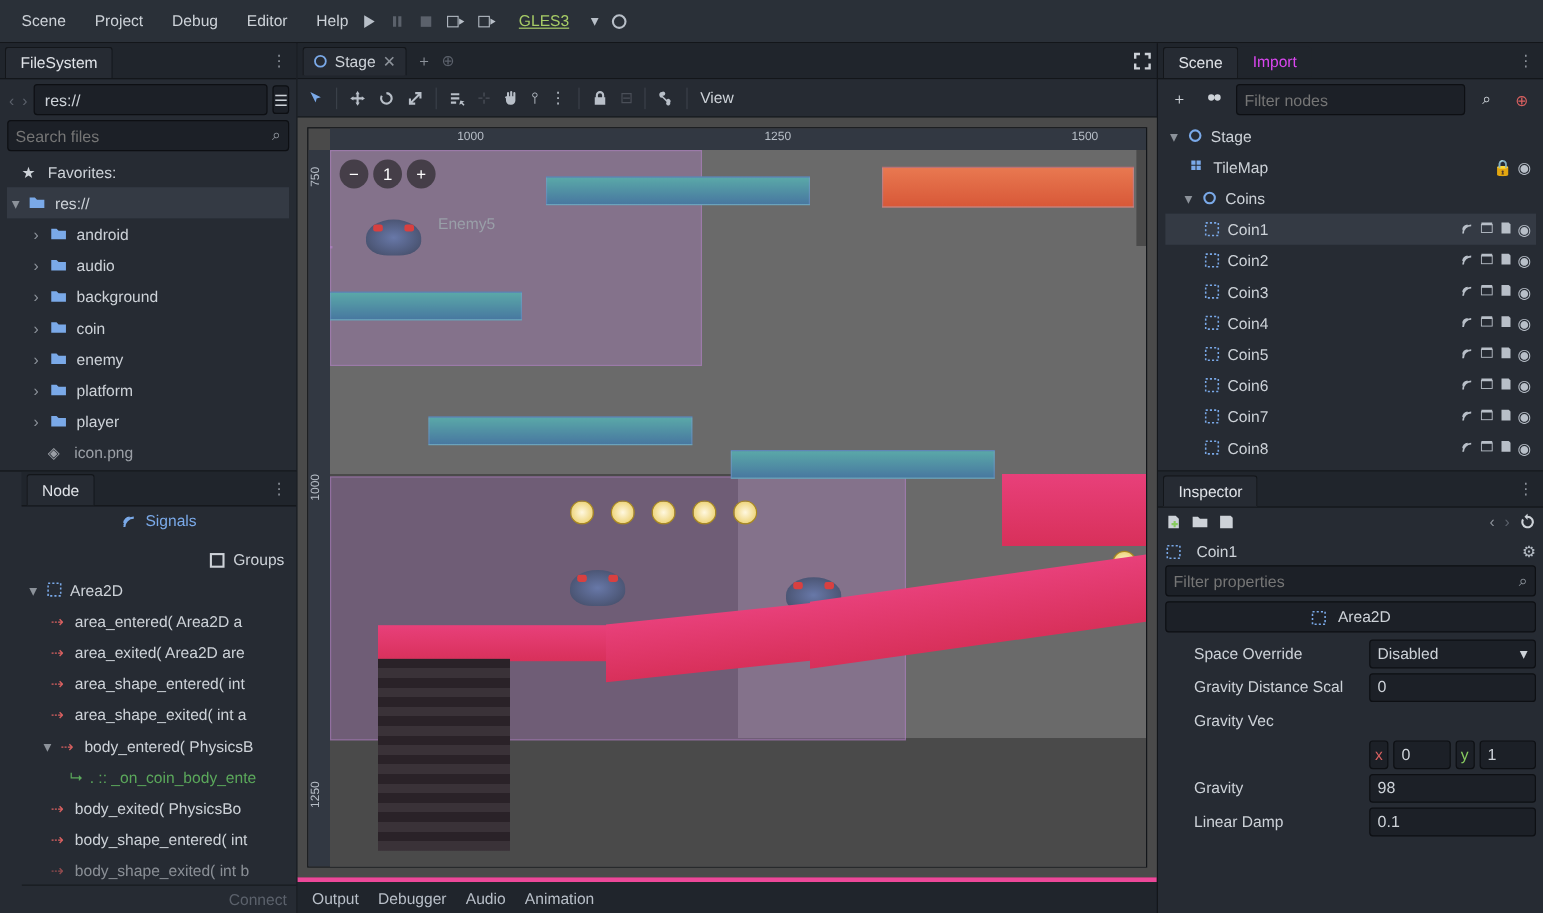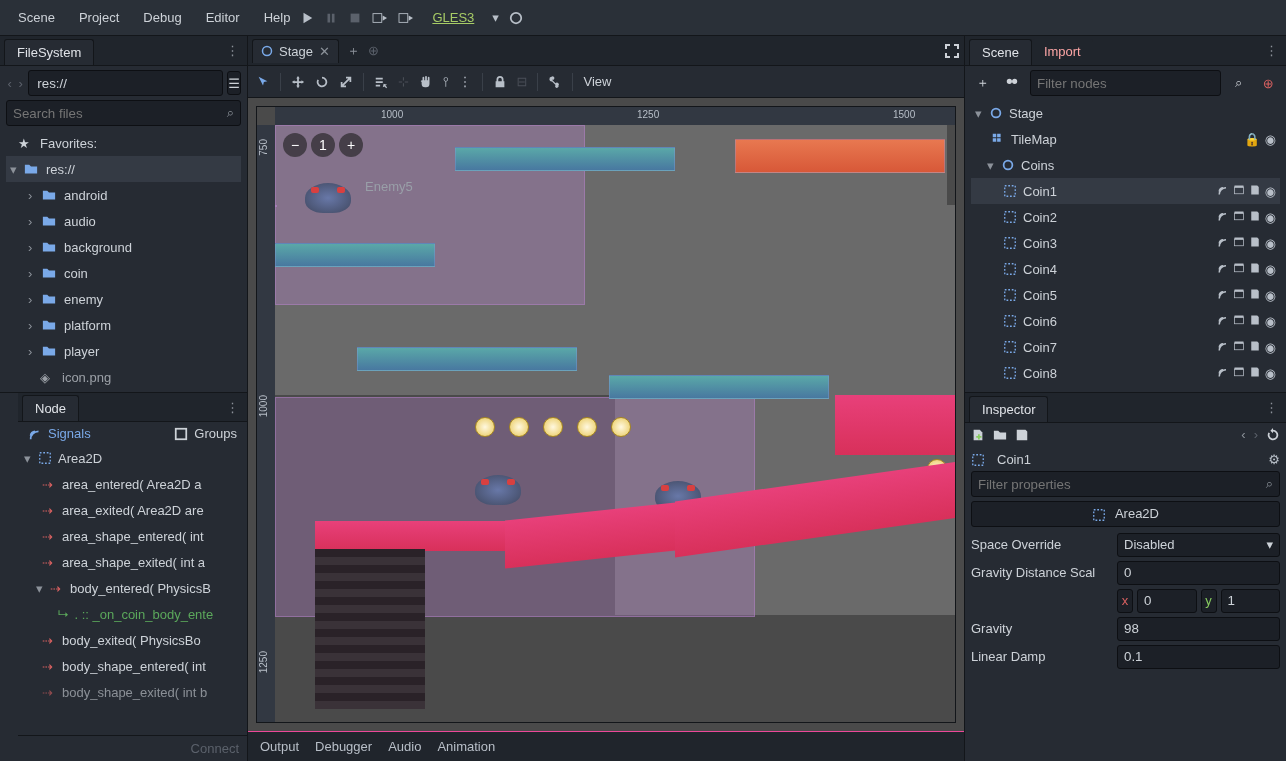--- a/index.html
+++ b/index.html
@@ -22,21 +22,21 @@
 
 .main { flex: 1; display: flex; overflow: hidden; }
 
 
 .left-col { width: 248px; display: flex; flex-direction: column; border-right: 1px solid #13161a; }
 
 
 .panel { background: #262b33; display: flex; flex-direction: column; overflow: hidden; }
 .panel-header { height: 30px; background: #20252c; border-bottom: 1px solid #13161a; display: flex; align-items: center; padding: 0 4px; }
 .tab { padding: 5px 12px; background: #262b33; border: 1px solid #13161a; border-bottom: none; color: #e0e3e8; border-radius: 3px 3px 0 0; margin-top: 2px; }
-.tab.inactive { background: #20252c; color: #fca5a5; border: none; }
+.tab.inactive { background: #20252c; color: #d946ef; border: none; }
 .dots-btn { margin-left: auto; color: #8c929a; cursor: pointer; padding: 4px; }
 
 .panel-body { flex: 1; padding: 4px 6px; overflow: hidden; position: relative; }
 
 
 .fs-path-row { display: flex; gap: 4px; align-items: center; margin-bottom: 4px; }
 .nav-arrow { width: 22px; height: 24px; display:flex; align-items:center; justify-content:center; color:#5b616b; cursor:pointer; }
 .path-input { flex:1; height: 26px; background: #1c2027; border: 1px solid #0d0f13; color: #cdd2d8; padding: 0 8px; border-radius: 3px; }
 .search-row { display:flex; align-items:center; background:#1c2027; border:1px solid #0d0f13; border-radius:3px; height:26px; padding:0 6px; margin-bottom:4px; }
 .search-row input { flex:1; background:transparent; border:none; color:#cdd2d8; outline:none; }
@@ -44,21 +44,21 @@
 
 .tree { overflow-y: auto; height: calc(100% - 60px); }
 .tree-row { display:flex; align-items:center; height:26px; padding:0 4px; cursor:pointer; }
 .tree-row.selected { background: #343a44; }
 .tree-indent { display:inline-block; }
 .tree-arrow { width:12px; color:#8c929a; margin-right:2px; }
 .tree-icon { width:16px; margin-right:6px; display:inline-flex; }
 .folder-icon { fill:#7aa9e8; }
 
 
-.node-tabs { display:flex; gap:18px; padding: 4px 10px; align-items:flex-start; }
+.node-tabs { display:flex; gap:18px; padding: 4px 10px; align-items:center;flex-direction:column; }
 .node-tab { display:flex; align-items:center; gap:6px; color:#cdd2d8; cursor:pointer; }
 .node-tab.active { color:#7aa9e8; }
 .sig-tree { overflow:auto; height: calc(100% - 60px); }
 .sig-row { display:flex; align-items:center; height:26px; padding:0 6px; white-space:nowrap; overflow:hidden; }
 .sig-icon { width:14px; margin-right:6px; color:#d86060; }
 .conn-row { color:#5ba85b; padding-left:40px; height:26px; display:flex; align-items:center; }
 .connect-bar { height:28px; border-top:1px solid #13161a; display:flex; align-items:center; justify-content:flex-end; padding:0 8px; }
 .connect-btn { color:#5b616b; }
 
 
@@ -88,42 +88,42 @@
 .sel-overlay { position:absolute; background:rgba(180,130,200,0.35); border:1px solid rgba(180,130,200,0.5); }
 .platform { position:absolute; height:18px; background:linear-gradient(#e87850,#d85838); border:1px solid #8899dd60; }
 .platform.blue { background:linear-gradient(#5aa8a8,#4878a0); }
 .pink-slope { position:absolute; background:linear-gradient(#e8407a,#d8305a); }
 .dark-waves { position:absolute; background:repeating-linear-gradient(0deg,#3a3238 0,#3a3238 8px,#2a2228 8px,#2a2228 16px); }
 .enemy { position:absolute; width:46px; height:30px; background:radial-gradient(ellipse,#6878a8,#404860); border-radius:50% 50% 40% 40%; }
 .enemy::before,.enemy::after { content:''; position:absolute; width:8px; height:6px; background:#d84040; top:4px; border-radius:2px; }
 .enemy::before{left:6px;} .enemy::after{right:6px;}
 .coin-spr { position:absolute; width:20px; height:20px; border-radius:50%; background:radial-gradient(circle,#fff8e0,#e8c858); border:1px solid #a88820; }
 
-.bottom-tabs { height:30px; background:#20252c; border-top:1px solid #ec4899; display:flex; align-items:center; gap:16px; padding:0 12px; }
+.bottom-tabs { height:30px; background:#20252c; border-top:4px solid #ec4899; display:flex; align-items:center; gap:16px; padding:0 12px; }
 .bottom-tabs .bt { color:#b8bfc8; cursor:pointer; }
 
 
 .right-col { width:322px; display:flex; flex-direction:column; border-left:1px solid #13161a; }
 .scene-body { flex:1; overflow:hidden; padding:4px 6px; }
 .scene-tools { display:flex; gap:6px; align-items:center; margin-bottom:4px; }
 .scene-tools .stb { width:24px; height:24px; display:flex; align-items:center; justify-content:center; color:#cdd2d8; cursor:pointer; }
 .filter-input { flex:1; height:26px; background:#1c2027; border:1px solid #0d0f13; border-radius:3px; color:#cdd2d8; padding:0 6px; }
 .scene-tree { overflow:auto; height:calc(100% - 32px); }
 .st-row { display:flex; align-items:center; height:26px; padding:0 4px; cursor:pointer; white-space:nowrap; }
 .st-row.selected { background:#343a44; }
 .st-row .row-icons { margin-left:auto; display:flex; gap:4px; color:#b8bfc8; }
 .node-icon { width:14px; height:14px; margin-right:6px; display:inline-flex; }
 
 .inspector-body { padding:4px 6px; overflow:auto; flex:1; }
 .insp-tools { display:flex; gap:8px; align-items:center; margin-bottom:6px; }
 .insp-tools .it { color:#cdd2d8; cursor:pointer; }
 .insp-tools .spacer { flex:1; }
 .insp-name { display:flex; align-items:center; gap:6px; padding:4px 0; }
 .insp-class { background:#1c2027; border:1px solid #0d0f13; text-align:center; padding:4px; color:#cdd2d8; border-radius:3px; margin:4px 0; }
-.prop-row { display:flex; align-items:center; height:28px; gap:6px; }
+.prop-row { display:flex; align-items:center; height:28px; gap:6px;margin-left:24px; }
 .prop-label { width:140px; color:#cdd2d8; }
 .prop-val { flex:1; }
 .prop-select { background:#1c2027; border:1px solid #0d0f13; color:#cdd2d8; height:24px; padding:0 6px; border-radius:3px; width:100%; }
 .prop-check { display:flex; align-items:center; gap:6px; }
 .prop-num { background:#1c2027; border:1px solid #0d0f13; color:#cdd2d8; height:24px; padding:0 6px; border-radius:3px; width:100%; }
 .vec-row { display:flex; gap:4px; }
 .vec-lbl { width:16px; display:flex; align-items:center; justify-content:center; background:#1c2027; border:1px solid #0d0f13; border-radius:3px; }
 .vec-lbl.x { color:#d86060; } .vec-lbl.y { color:#88cc60; }
 
 svg { display:block; }
@@ -846,20 +846,23 @@
                   <span>Disabled</span>
                   <span>▾</span>
                 </div>
               </div>
       </div>
       <div class="prop-row">
         <div class="prop-label">Gravity Distance Scal</div>
         <div class="prop-val"><input class="prop-num" value="0" style=""></div>
       </div>
       <div class="prop-row">
+        <div class="prop-label">Gravity Vec</div>
+      </div>
+      <div class="prop-row">
         <div class="prop-label"></div>
         <div class="prop-val vec-row">
           <div class="vec-lbl x">x</div>
           <input class="prop-num" style="flex: 1 1 0%;" value="0">
           <div class="vec-lbl y">y</div>
           <input class="prop-num" style="flex: 1 1 0%;" value="1">
         </div>
       </div>
       <div class="prop-row">
         <div class="prop-label">Gravity</div>

